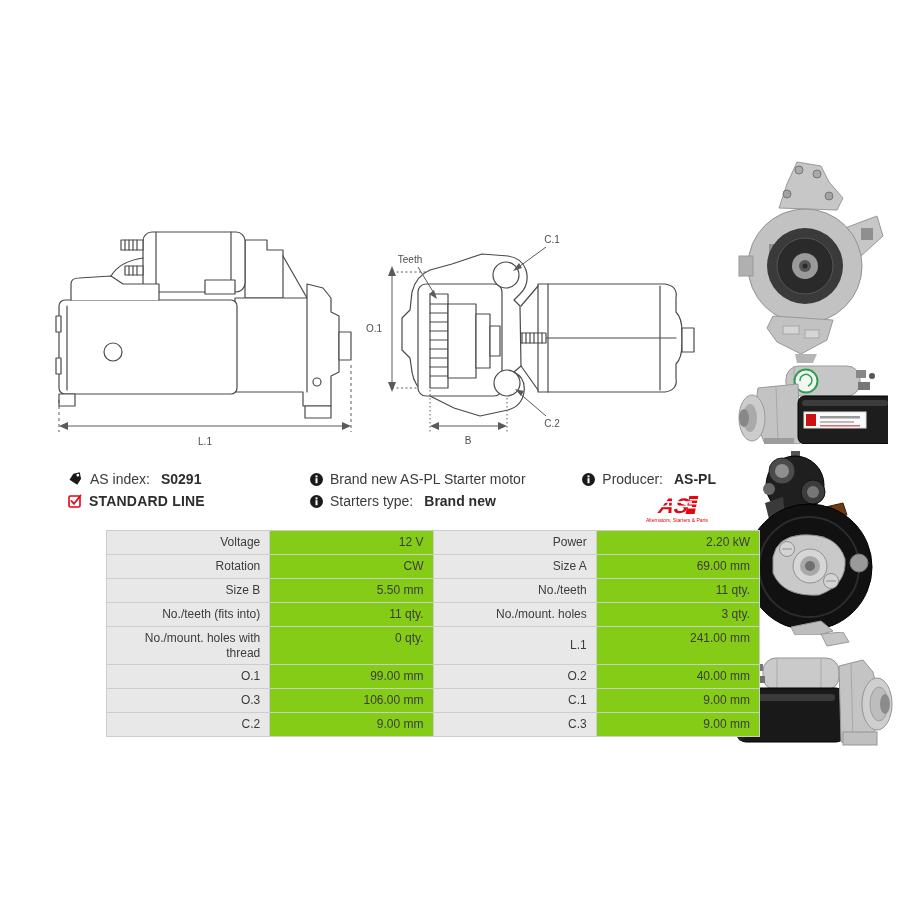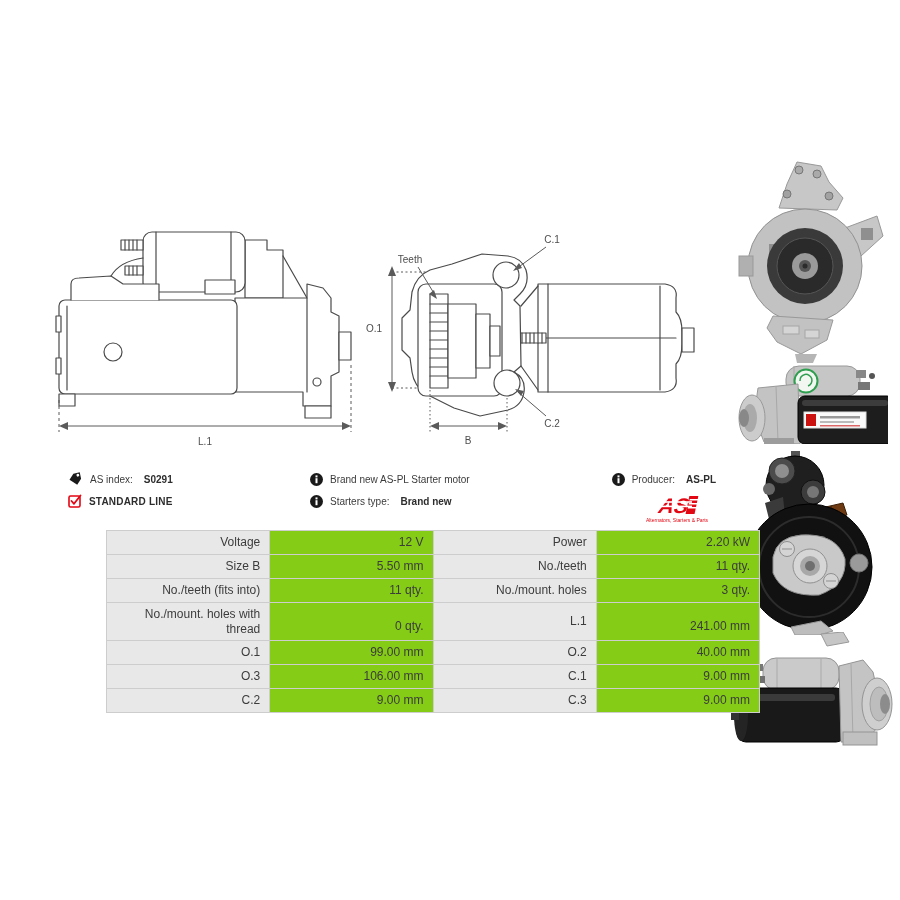--- a/index.html
+++ b/index.html
@@ -2,36 +2,36 @@
 <html><head>
 <meta charset="utf-8">
 <style>
   * { margin:0; padding:0; box-sizing:border-box; }
   html,body { width:900px; height:900px; background:#fff; font-family:"Liberation Sans", sans-serif; }
   #canvas { position:relative; width:900px; height:900px; background:#fff; overflow:hidden; }
 
   .abs { position:absolute; }
 
   
-  .hdr-line { display:flex; align-items:center; gap:7px; height:22px; font-size:10px; color:#3b3b3b; white-space:nowrap; }
+  .hdr-line { display:flex; align-items:center; gap:7px; height:22px; font-size:14px; color:#3b3b3b; white-space:nowrap; }
   .hdr-line + .hdr-line { margin-top:0; }
   .hdr-line .lab { margin-right:4px; }
   .hdr-line b { font-weight:bold; color:#2d2d2d; }
   .hdr-red { color:#e30613; font-weight:bold; letter-spacing:.2px; }
   .hdr-col3 { text-align:right; }
   .hdr-col3 .hdr-line { justify-content:flex-end; }
 
   
   table.spec { position:absolute; left:61px; top:530px; width:654px; border-collapse:collapse; table-layout:fixed; font-size:12px; color:#3c3c3c; border:1px solid #bdbdbd;margin-left:45px; }
   table.spec td { border:1px solid #cdcdcd; text-align:right; vertical-align:middle; padding:2px 9px; line-height:1.25; }
   table.spec td.lbl { background:#e8e8e8; }
   table.spec td.val { background:#84cc16; }
   table.spec tr { height:24px; }
   table.spec tr.tall { height:38px; }
-  table.spec tr.tall td.val { vertical-align:top; padding-top:16px; }
+  table.spec tr.tall td.val { vertical-align:top; padding-top:4px; }
 
   
   svg text { font-family:"Liberation Sans", sans-serif; }
   .dim-label { font-size:10px; fill:#4d4d4d; }
 
   .logo-box { margin-top:3px; display:inline-block; }
 </style>
 </head>
 <body>
 
@@ -320,20 +320,26 @@
 
   <table class="spec">
     <tbody>
       <tr>
         <td class="lbl">Voltage</td>
         <td class="val">12 V</td>
         <td class="lbl">Power</td>
         <td class="val">2.20 kW</td>
       </tr>
       <tr>
+        <td class="lbl">Rotation</td>
+        <td class="val">CW</td>
+        <td class="lbl">Size A</td>
+        <td class="val">69.00 mm</td>
+      </tr>
+      <tr>
         <td class="lbl">Size B</td>
         <td class="val">5.50 mm</td>
         <td class="lbl">No./teeth</td>
         <td class="val">11 qty.</td>
       </tr>
       <tr>
         <td class="lbl">No./teeth (fits into)</td>
         <td class="val">11 qty.</td>
         <td class="lbl">No./mount. holes</td>
         <td class="val">3 qty.</td>

